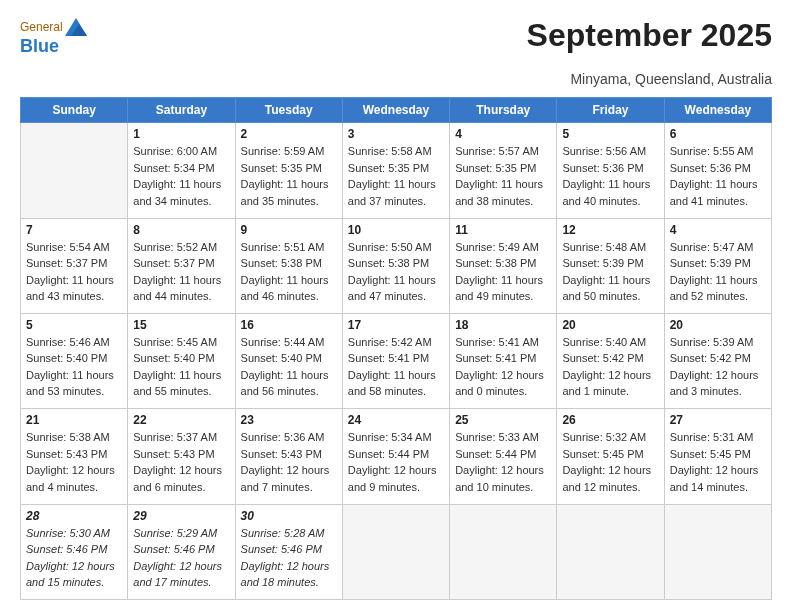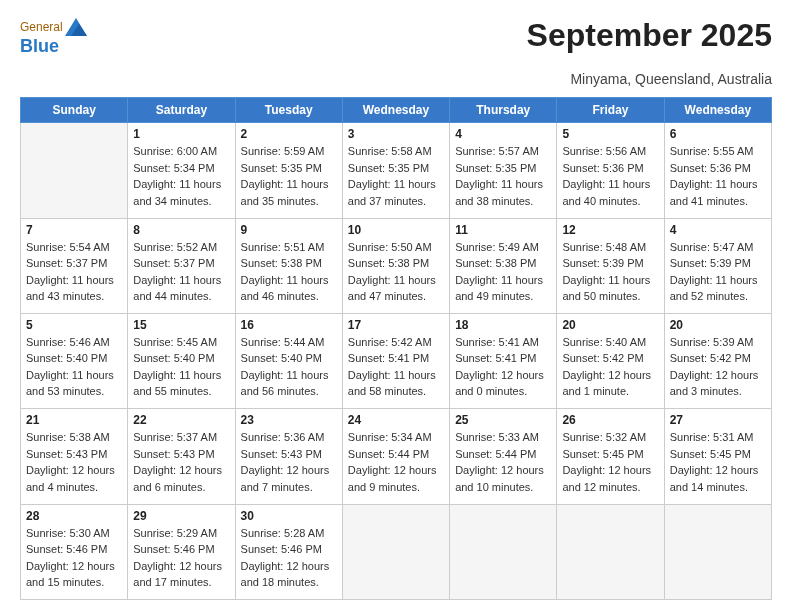--- a/index.html
+++ b/index.html
@@ -95,20 +95,21 @@
       color: #222;
       margin-bottom: 2px;
     }
     .sun-info {
       font-size: 11px;
       line-height: 1.5;
       color: #333;
     }
     .last-row td {
       height: 72px;
+      font-style: italic;
     }
   </style>
 </head>
 <body>
 
 <div class="page">
   <div class="header">
     <div class="logo">
       <div class="logo-text">
         <span class="logo-general">General</span>

